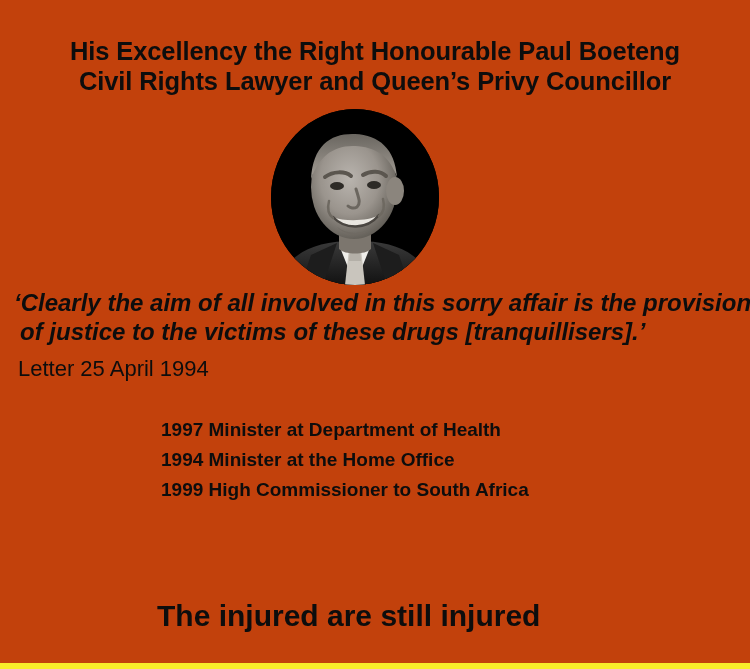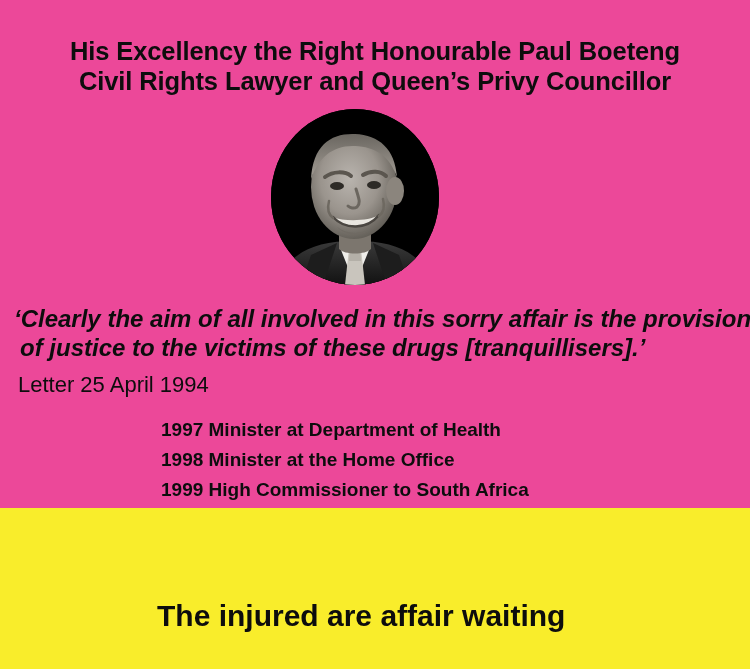--- a/index.html
+++ b/index.html
@@ -11,22 +11,22 @@
     width: 750px;
     height: 669px;
     overflow: hidden;
     background: #f9ed2b;
     font-family: "Liberation Sans", sans-serif;
     color: #111111;
   }
   .poster {
     position: relative;
     width: 750px;
-    height: 508px;
-    background: #ec4899;
+    height: 663px;
+    background: #c2410c;
   }
 
   
   .title-block {
     position: absolute;
     top: 36px;
     left: 0;
     width: 750px;
     text-align: center;
   }
@@ -53,21 +53,21 @@
   .portrait-svg {
     display: block;
     width: 168px;
     height: 176px;
   }
 
   
   .quote-block {
     position: absolute;
     left: 14px;
-    top: 304px;
+    top: 288px;
     width: 730px;
   }
   .quote-line {
     font-size: 24px;
     font-weight: bold;
     font-style: italic;
     line-height: 29px;
     color: #0d0d0d;
     white-space: nowrap;
   }
@@ -181,19 +181,19 @@
   </div>
 
   <div class="quote-block">
     <div class="quote-line">‘Clearly the aim of all involved in this sorry affair is the provision</div>
     <div class="quote-line second">of justice to the victims of these drugs [tranquillisers].’</div>
     <div class="source-line">Letter 25 April 1994</div>
   </div>
 
   <ul class="career-list">
     <li class="career-item">1997 Minister at Department of Health</li>
-    <li class="career-item">1998 Minister at the Home Office</li>
+    <li class="career-item">1994 Minister at the Home Office</li>
     <li class="career-item">1999 High Commissioner to South Africa</li>
   </ul>
 
-  <div class="footer-line">The injured are affair waiting</div>
+  <div class="footer-line">The injured are still injured</div>
 
 </div>
 
 </body></html>

